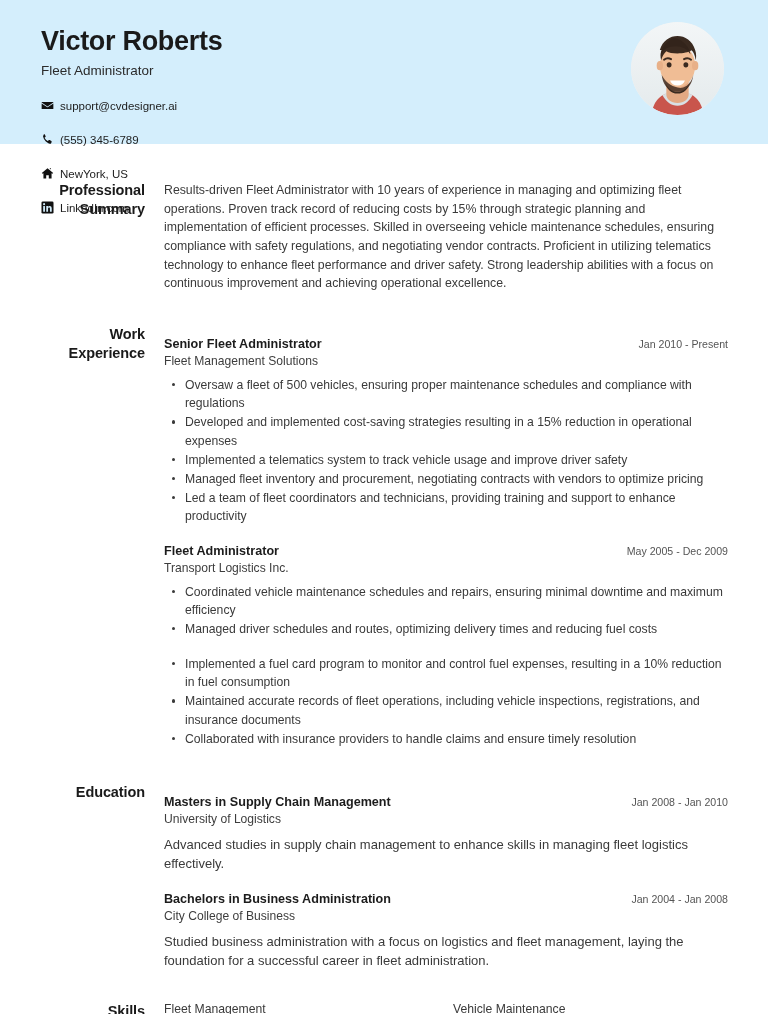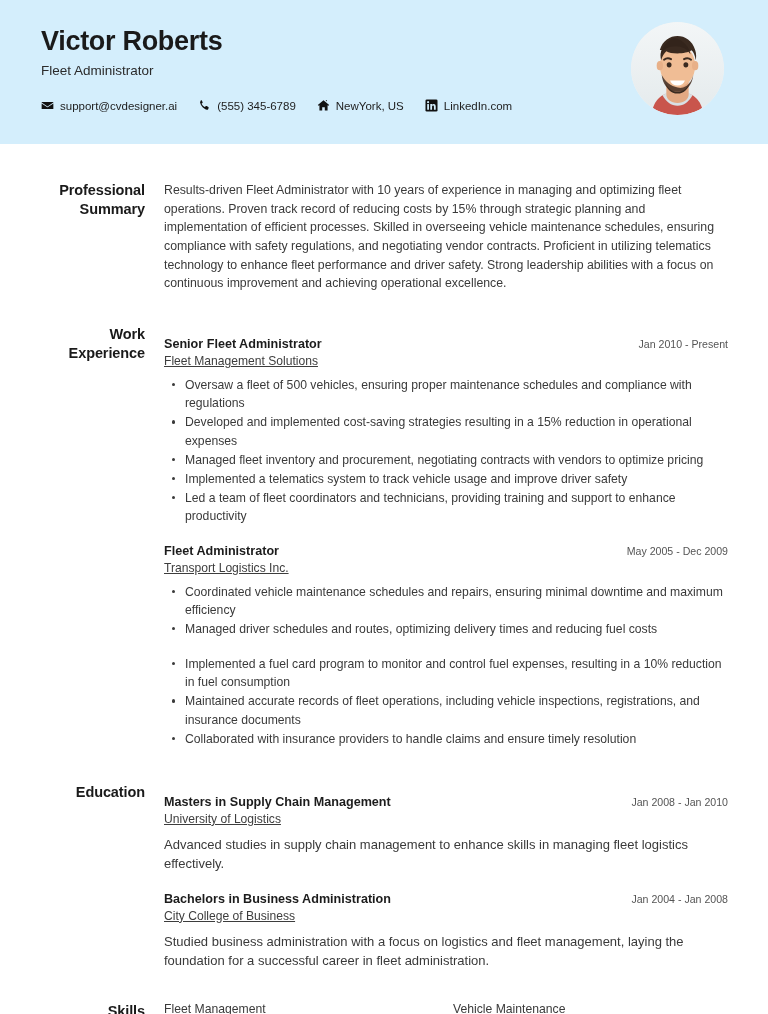--- a/index.html
+++ b/index.html
@@ -42,20 +42,21 @@
     font-size: 13.5px;
     color: #2b2b2b;
     font-weight: 400;
   }
 
   .contact-row {
     display: flex;
     align-items: flex-start;
     margin-top: 21px;
     gap: 21px;
+    flex-direction: column;
   }
 
   .contact-item {
     display: flex;
     align-items: center;
     gap: 6px;
     font-size: 11.5px;
     color: #1d1d1d;
     white-space: nowrap;
   }
@@ -144,21 +145,20 @@
     font-size: 10.6px;
     color: #555555;
     white-space: nowrap;
     flex: none;
   }
 
   .entry-org {
     margin-top: 3px;
     font-size: 12.1px;
     color: #3d3d3d;
-    text-decoration: underline;
   }
 
   .entry-desc {
     margin-top: 9px;
     font-size: 13px;
     line-height: 1.5;
     color: #3a3a3a;
   }
 
   .bullets {
@@ -322,22 +322,22 @@
 
         <div class="entry">
           <div class="entry-head">
             <div class="entry-title">Senior Fleet Administrator</div>
             <div class="entry-date">Jan 2010 - Present</div>
           </div>
           <div class="entry-org">Fleet Management Solutions</div>
           <ul class="bullets">
             <li>Oversaw a fleet of 500 vehicles, ensuring proper maintenance schedules and compliance with regulations</li>
             <li>Developed and implemented cost-saving strategies resulting in a 15% reduction in operational expenses</li>
+            <li>Implemented a telematics system to track vehicle usage and improve driver safety</li>
             <li>Managed fleet inventory and procurement, negotiating contracts with vendors to optimize pricing</li>
-            <li>Implemented a telematics system to track vehicle usage and improve driver safety</li>
             <li>Led a team of fleet coordinators and technicians, providing training and support to enhance productivity</li>
           </ul>
         </div>
 
         <div class="entry">
           <div class="entry-head">
             <div class="entry-title">Fleet Administrator</div>
             <div class="entry-date">May 2005 - Dec 2009</div>
           </div>
           <div class="entry-org">Transport Logistics Inc.</div>

